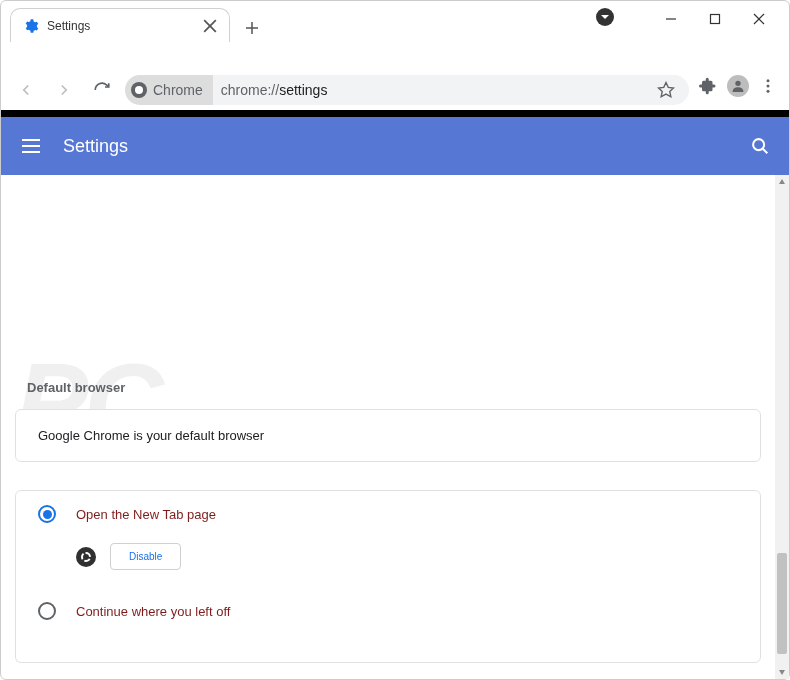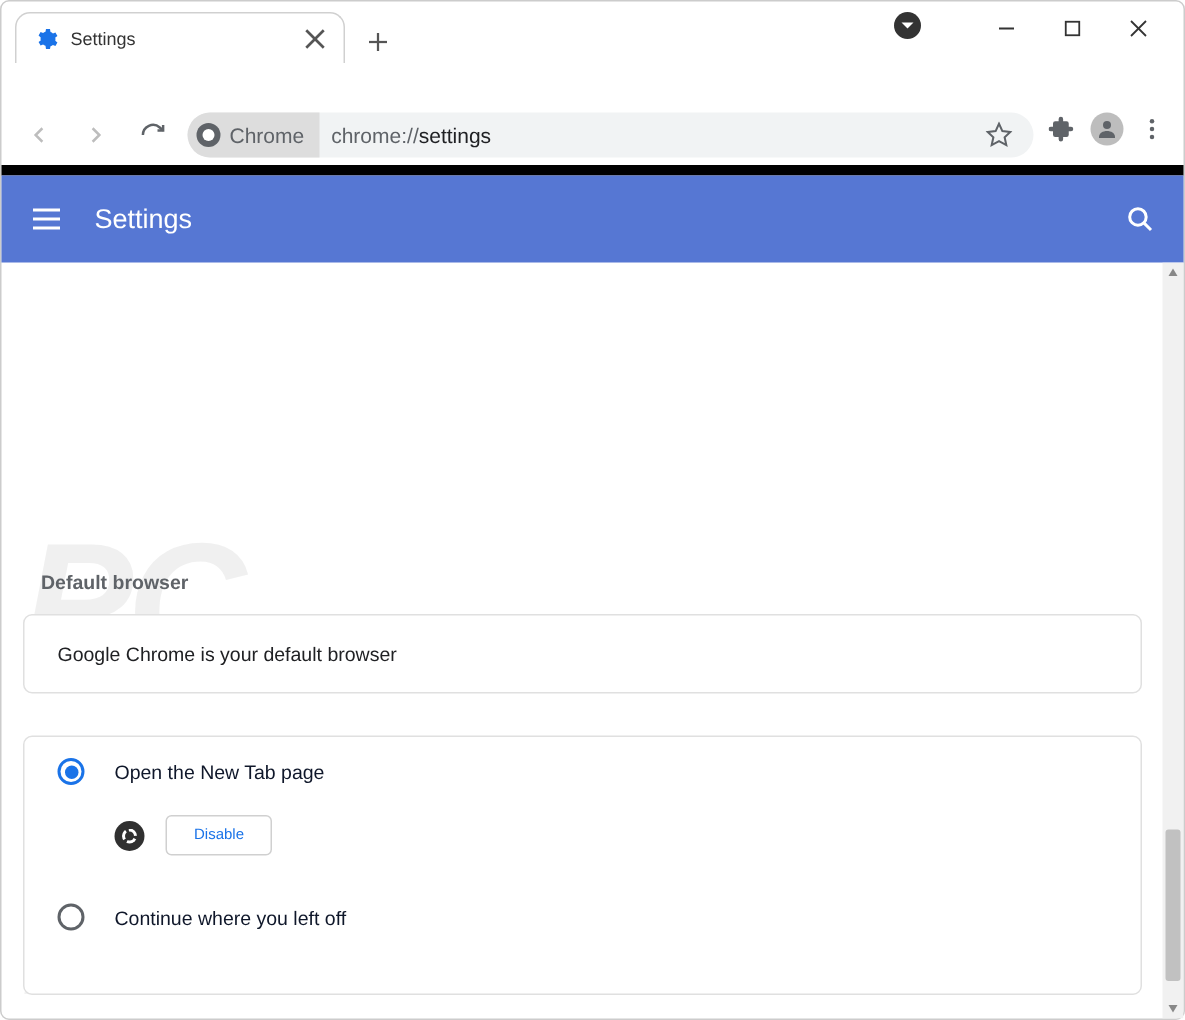--- a/index.html
+++ b/index.html
@@ -42,21 +42,21 @@
 .content { flex:1; overflow-y:auto; padding: 14px 14px 20px 14px; }
 .scrollbar-track { width: 14px; background: #f1f1f1; position: relative; }
 .scrollbar-thumb { position:absolute; left:2px; width:10px; background:#c1c1c1; border-radius:2px; top: 75%; height: 20%; }
 .scroll-arrow { width:14px; height:14px; display:flex; align-items:center; justify-content:center; color:#888; position:absolute; left:0; }
 .scroll-arrow.top { top:0; } .scroll-arrow.bottom { bottom:0; }
 
 .section-heading { font-size: 13px; color: #5f6368; margin: 6px 0 14px 12px; font-weight: 700; }
 .card { background:#fff; border: 1px solid #e0e0e0; border-radius: 6px; padding: 0; margin-bottom: 28px; }
 .card-row { padding: 18px 22px; font-size: 13px; color:#202124; display:flex; align-items:center; }
 
-.radio-row { padding: 14px 22px; display:flex; align-items:center; gap: 20px; font-size:13px; color:#0f172a; }
+.radio-row { padding: 14px 22px; display:flex; align-items:center; gap: 20px; font-size:13px; color:#7f1d1d; }
 .radio { width: 18px; height:18px; border:2px solid #5f6368; border-radius:50%; flex-shrink:0; display:flex; align-items:center; justify-content:center; }
 .radio.selected { border-color:#1a73e8; }
 .radio.selected::after { content:''; width:9px; height:9px; background:#1a73e8; border-radius:50%; }
 
 .subrow { padding: 6px 22px 18px 60px; display:flex; align-items:center; gap:14px; }
 .ext-icon { width: 20px; height:20px; border-radius:50%; background:#303030; display:flex; align-items:center; justify-content:center; }
 .ext-icon::before { content:''; width:6px; height:6px; border:2px dashed #fff; border-radius:50%; }
 .ext-text { font-size:13px; color:#202124; flex:1; }
 .ext-link { color:#1a73e8; }
 .disable-btn { border:1px solid #d0d0d0; background:#fff; color:#1a73e8; font-size:10px; padding:7px 18px; border-radius:4px; cursor:pointer; }

